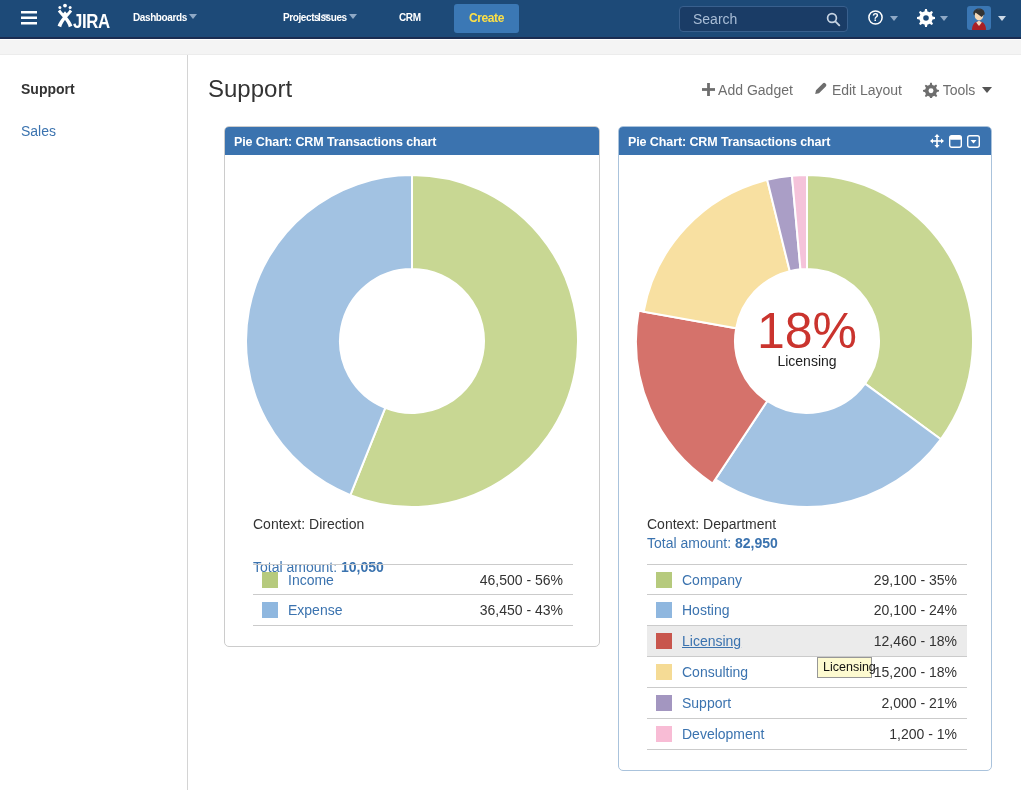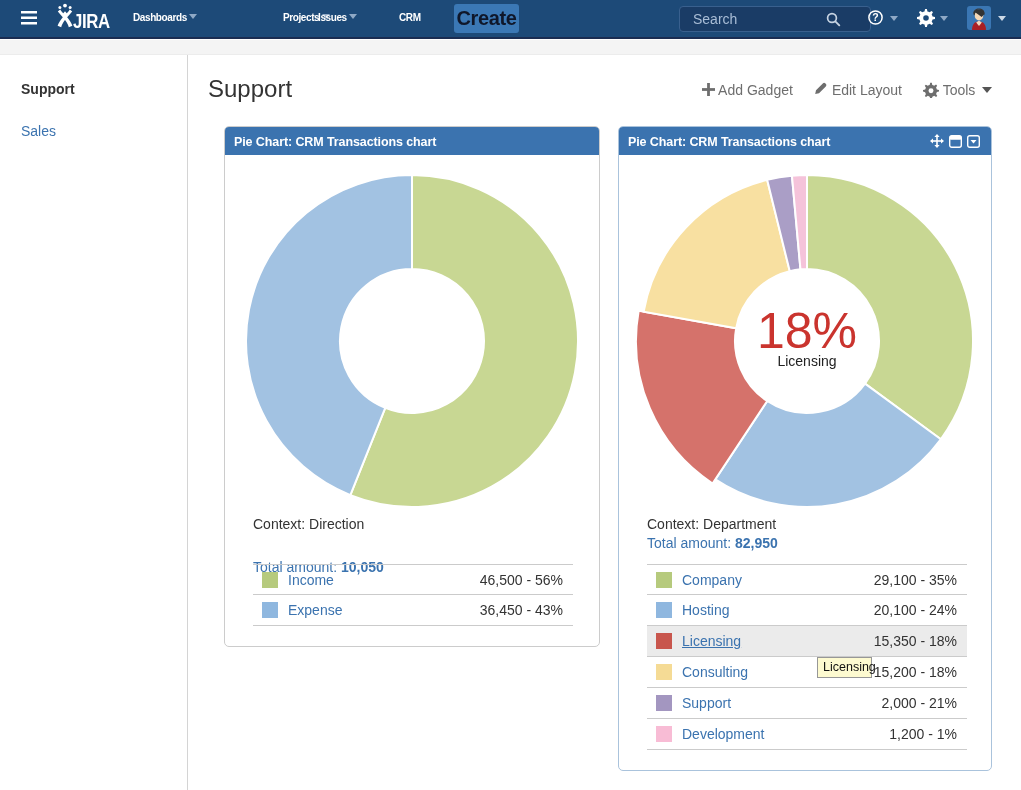--- a/index.html
+++ b/index.html
@@ -3,22 +3,22 @@
 <meta charset="utf-8">
 <style>
 * { margin:0; padding:0; box-sizing:border-box; }
 html,body { width:1021px; height:790px; background:#fff; font-family:"Liberation Sans", sans-serif; overflow:hidden; }
 .abs { position:absolute; }
 
 #nav { position:absolute; top:0; left:0; width:1021px; height:39px; background:#1d4a78; border-bottom:2px solid #1b2d52; }
 #nav .menu { position:absolute; color:#fff; font-size:10px; top:12px; font-weight:bold; letter-spacing:-0.4px; }
 .caret { display:inline-block; width:0; height:0; border-left:4px solid transparent; border-right:4px solid transparent; border-top:5px solid #8fa9c6; vertical-align:2px; }
 .caret.big { border-left-width:5px; border-right-width:5px; border-top-width:6px; margin-left:3px; }
-#create { position:absolute; left:454px; top:4px; width:65px; height:29px; background:#3b78b5; border-radius:3px; color:#0f172a; font-size:20px; text-align:center; line-height:29px; }
-#searchbox { position:absolute; left:679px; top:6px; width:192px; height:26px; background:#1a3c66; border:1px solid #39608e; border-radius:4px; }
+#create { position:absolute; left:454px; top:4px; width:65px; height:29px; background:#3b78b5; border-radius:3px; color:#fde047; font-size:12px; text-align:center; line-height:29px; }
+#searchbox { position:absolute; left:679px; top:6px; width:169px; height:26px; background:#1a3c66; border:1px solid #39608e; border-radius:4px; }
 #searchbox span { position:absolute; left:13px; top:4px; color:#a9bdd6; font-size:14px; }
 
 #band { position:absolute; top:40px; left:0; width:1021px; height:15px; background:#f4f4f4; border-bottom:1px solid #ececec; }
 
 #side { position:absolute; top:55px; left:0; width:188px; height:735px; border-right:1px solid #d4d4d4; background:#fff; }
 #side .cur { position:absolute; left:21px; top:26px; font-size:14px; font-weight:bold; color:#333; }
 #side a { position:absolute; left:21px; top:56px; font-size:14px; color:#3b73af; text-decoration:none;margin-top:12px; }
 
 #h1 { position:absolute; left:208px; top:75px; font-size:24px; color:#333; font-weight:400; }
 #toolbar span.it { position:absolute; top:82px; font-size:14px; color:#6e6e6e; white-space:nowrap;text-align:right; }
@@ -195,21 +195,21 @@
             <i style="background:#8fb7df"></i>
           </td>
           <td class="lb"><a href="#">Hosting</a></td>
           <td class="vl">20,100 - 24%</td>
         </tr>
     <tr class="hl t31">
           <td class="sw">
             <i style="background:#c8564d"></i>
           </td>
           <td class="lb"><a href="#">Licensing</a></td>
-          <td class="vl">15,350 - 18%</td>
+          <td class="vl">12,460 - 18%</td>
         </tr>
     <tr class="t31">
           <td class="sw">
             <i style="background:#f5db95"></i>
           </td>
           <td class="lb"><a href="#">Consulting</a></td>
           <td class="vl">15,200 - 18%</td>
         </tr>
     <tr class="t31">
           <td class="sw">

